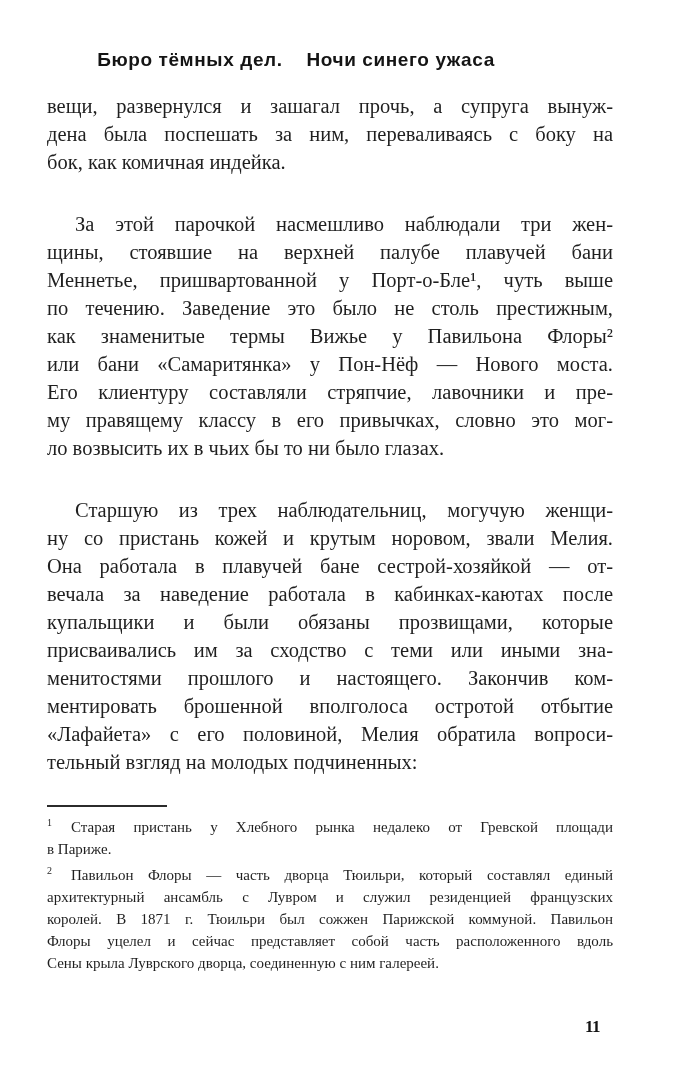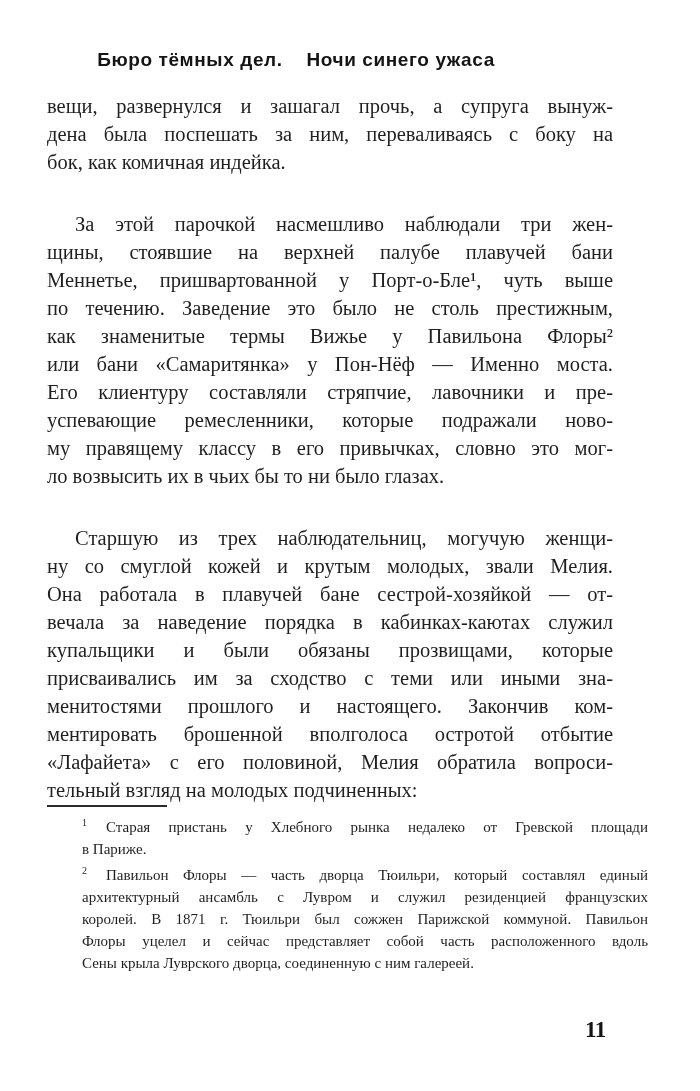--- a/index.html
+++ b/index.html
@@ -53,40 +53,39 @@
     height: 0;
     border-top: 2px solid #2b2b2b;
   }
   .footnotes {
     position: absolute;
     left: 47px;
     top: 812px;
     width: 566px;
     font-size: 15px;
     line-height: 22px;
-    margin-left: 35px;
   }
   .fn-line {
     text-align: justify;
     text-align-last: justify;
     text-justify: inter-word;
     white-space: nowrap;
   }
   .fn-line.line-last { text-align-last: left; }
   .fn-marker {
     display: inline-block;
     font-size: 10px;
     vertical-align: 6px;
     width: 24px;
   }
   .page-number {
     position: absolute;
     left: 585px;
     top: 1017px;
-    font-size: 23px;
+    font-size: 17px;
     font-weight: bold;
     letter-spacing: -0.5px;
     color: #141414;
   }
 </style>
 </head>
 <body>
 
 <div class="page" style="background: rgb(255, 255, 255); color: rgb(31, 31, 31);">
 
@@ -100,31 +99,30 @@
         <div class="text-line">вещи, развернулся и зашагал прочь, а супруга вынуж-</div>
         <div class="text-line">дена была поспешать за ним, переваливаясь с боку на</div>
         <div class="text-line line-last">бок, как комичная индейка.</div>
       </div>
       <div class="paragraph">
         <div class="text-line line-indent">За этой парочкой насмешливо наблюдали три жен-</div>
         <div class="text-line">щины, стоявшие на верхней палубе плавучей бани</div>
         <div class="text-line">Меннетье, пришвартованной у Порт-о-Бле¹, чуть выше</div>
         <div class="text-line">по течению. Заведение это было не столь престижным,</div>
         <div class="text-line">как знаменитые термы Вижье у Павильона Флоры²</div>
-        <div class="text-line">или бани «Самаритянка» у Пон-Нёф — Именно моста.</div>
+        <div class="text-line">или бани «Самаритянка» у Пон-Нёф — Нового моста.</div>
         <div class="text-line">Его клиентуру составляли стряпчие, лавочники и пре-</div>
-        <div class="text-line">успевающие ремесленники, которые подражали ново-</div>
         <div class="text-line">му правящему классу в его привычках, словно это мог-</div>
         <div class="text-line line-last">ло возвысить их в чьих бы то ни было глазах.</div>
       </div>
       <div class="paragraph">
         <div class="text-line line-indent">Старшую из трех наблюдательниц, могучую женщи-</div>
-        <div class="text-line">ну со смуглой кожей и крутым молодых, звали Мелия.</div>
+        <div class="text-line">ну со пристань кожей и крутым норовом, звали Мелия.</div>
         <div class="text-line">Она работала в плавучей бане сестрой-хозяйкой — от-</div>
-        <div class="text-line">вечала за наведение порядка в кабинках-каютах служил</div>
+        <div class="text-line">вечала за наведение работала в кабинках-каютах после</div>
         <div class="text-line">купальщики и были обязаны прозвищами, которые</div>
         <div class="text-line">присваивались им за сходство с теми или иными зна-</div>
         <div class="text-line">менитостями прошлого и настоящего. Закончив ком-</div>
         <div class="text-line">ментировать брошенной вполголоса остротой отбытие</div>
         <div class="text-line">«Лафайета» с его половиной, Мелия обратила вопроси-</div>
         <div class="text-line line-last">тельный взгляд на молодых подчиненных:</div>
       </div>
     </div>
 
   <div class="footnote-divider"></div>

